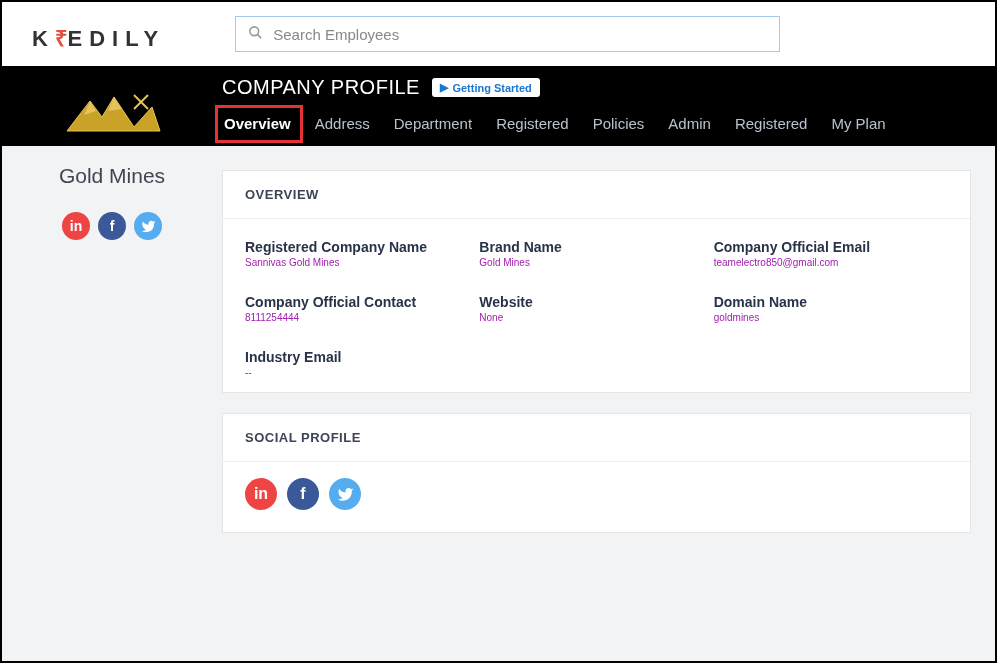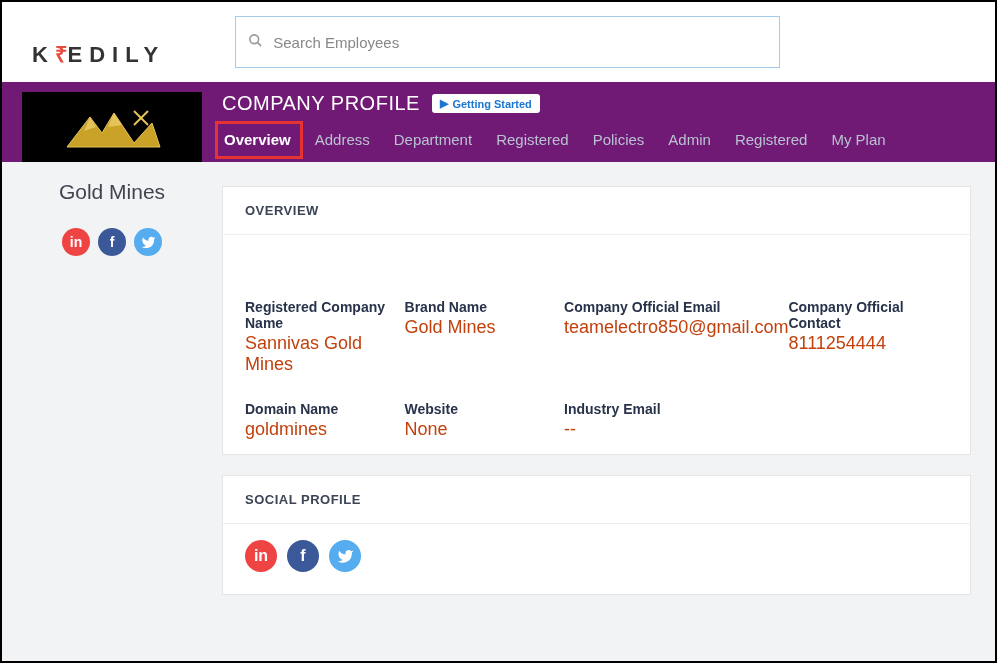--- a/index.html
+++ b/index.html
@@ -23,37 +23,37 @@
       font-weight: 600;
       letter-spacing: 7px;
       color: #333;
       font-family: Arial, sans-serif;
     }
     .logo .rupee { color: #e74c3c; letter-spacing: 0; }
     .search-wrap {
       display: flex;
       align-items: center;
       border: 1px solid #a5c9e8;
-      padding: 16px 12px;
+      padding: 8px 12px;
       width: 545px;
       gap: 10px;
       background: #fff;
     }
     .search-icon { color: #999; font-size: 15px; }
     .search-input {
       border: none;
       outline: none;
       font-size: 15px;
       color: #777;
       width: 100%;
       font-family: inherit;
     }
     .search-input::placeholder { color: #888; }
     .nav-band {
-      background: #701a75;
+      background: #000000;
       color: #fff;
       position: relative;
       height: 80px;
     }
     .page-title-row {
       display: flex;
       align-items: center;
       gap: 12px;
       padding: 10px 0 0 220px;
     }
@@ -170,33 +170,32 @@
       font-size: 13px;
       font-weight: 700;
       letter-spacing: 0.5px;
       color: #3c4555;
     }
     .card-body {
       padding: 20px 22px 14px;
     }
     .fields-grid {
       display: grid;
-      grid-template-columns: 1fr 1fr 1fr 1fr;
+      grid-template-columns: 1fr 1fr 1fr;
       row-gap: 26px;
-      margin-top: 44px;
     }
     .field-label {
       font-size: 14px;
       font-weight: 700;
       color: #28334a;
       margin-bottom: 2px;
     }
     .field-value {
-      font-size: 18px;
-      color: #c2410c;
+      font-size: 10px;
+      color: #a21caf;
     }
     .social-card-body {
       padding: 16px 22px 22px;
       display: flex;
       gap: 10px;
     }
     .social-card-body .social-btn {
       width: 32px;
       height: 32px;
       font-size: 16px;
@@ -279,26 +278,26 @@
           </div>
           <div>
             <div class="field-label">Company Official Email</div>
             <div class="field-value">teamelectro850@gmail.com</div>
           </div>
           <div>
             <div class="field-label">Company Official Contact</div>
             <div class="field-value">8111254444</div>
           </div>
           <div>
+            <div class="field-label">Website</div>
+            <div class="field-value">None</div>
+          </div>
+          <div>
             <div class="field-label">Domain Name</div>
             <div class="field-value">goldmines</div>
-          </div>
-          <div>
-            <div class="field-label">Website</div>
-            <div class="field-value">None</div>
           </div>
           <div>
             <div class="field-label">Industry Email</div>
             <div class="field-value">--</div>
           </div>
         </div>
       </div>
     </div>
 
     <div class="card">

